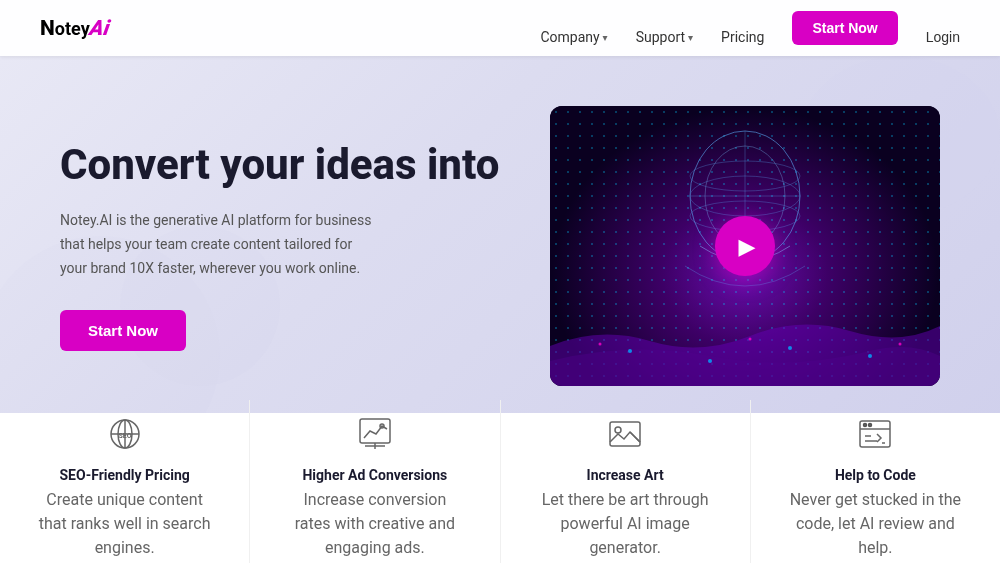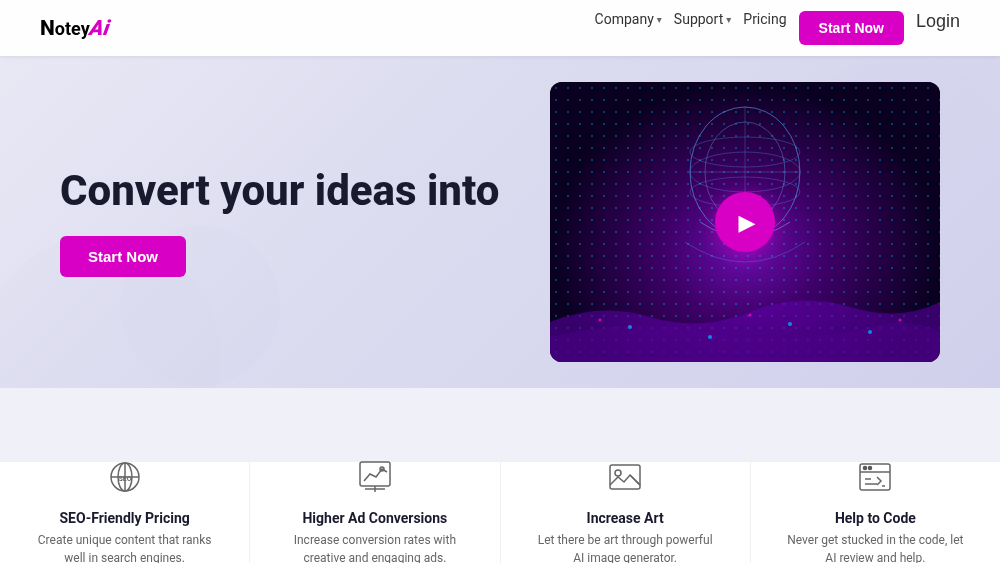--- a/index.html
+++ b/index.html
@@ -5,34 +5,34 @@
     * { margin: 0; padding: 0; box-sizing: border-box; }
     body { font-family: -apple-system, BlinkMacSystemFont, 'Segoe UI', Roboto, sans-serif; width: 1000px; height: 563px; overflow: hidden; background: #f0f0f8; }
 
     
     nav {
       position: absolute; top: 0; left: 0; right: 0;
       height: 56px; background: rgba(255,255,255,0.92);
       display: flex; align-items: center; padding: 0 40px;
       z-index: 10; box-shadow: 0 1px 4px rgba(0,0,0,0.08);
     }
-    .nav-links { display: flex; align-items: flex-start; gap: 12px; }
+    .nav-links { display: flex; align-items: flex-end; gap: 28px; }
     .nav-link { font-size: 14px; color: #333; cursor: pointer; display: flex; align-items: center; gap: 3px; text-decoration: none; }
     .chevron { font-size: 10px; color: #666; }
     .nav-btn-start {
       background: #d800c4; color: #fff; border: none;
       padding: 9px 20px; border-radius: 6px; font-size: 14px;
       font-weight: 600; cursor: pointer;
     }
-    .nav-btn-login { font-size: 18px; color: #333; cursor: pointer; background: none; border: none; }
+    .nav-btn-login { font-size: 14px; color: #333; cursor: pointer; background: none; border: none; }
 
     
     .hero {
       position: absolute; top: 56px; left: 0; right: 0;
-      height: 332px;
+      height: 380px;
       background: linear-gradient(135deg, #e8e8f5 0%, #dcdcf0 40%, #d0d0ec 100%);
       display: flex; align-items: center; padding: 0 60px;
       overflow: hidden;
     }
     .hero-bg-shapes {
       position: absolute; top: 0; left: 0; right: 0; bottom: 0;
       opacity: 0.15; pointer-events: none;
     }
     .hero-left { flex: 1; z-index: 2; padding-right: 40px; }
     .hero-title { font-size: 42px; font-weight: 800; color: #1a1a2e; line-height: 1.15; margin-bottom: 20px; }
@@ -63,35 +63,35 @@
       background: #d800c4;
       display: flex; align-items: center; justify-content: center;
       cursor: pointer; z-index: 5;
       box-shadow: 0 4px 20px rgba(216, 0, 196, 0.5);
     }
     .play-icon { color: #fff; font-size: 22px; margin-left: 4px; }
 
     
     .features {
       position: absolute; bottom: 0; left: 0; right: 0;
-      height: 101px; background: #fff;
+      height: 150px; background: #fff;
       display: flex; align-items: center; justify-content: center;
       gap: 0;
     }
     .feature-item {
       flex: 1; display: flex; flex-direction: column;
       align-items: center; justify-content: center;
       padding: 16px 20px; text-align: center;
       border-right: 1px solid #f0f0f0;
     }
     .feature-item:last-child { border-right: none; }
     .feature-icon { font-size: 28px; color: #555; margin-bottom: 8px; }
     .feature-icon svg { width: 36px; height: 36px; stroke: #555; fill: none; stroke-width: 1.5; }
     .feature-title { font-size: 14px; font-weight: 700; color: #1a1a2e; margin-bottom: 5px; }
-    .feature-desc { font-size: 12px; color: #666; line-height: 1.5; max-width: 180px; }
+    .feature-desc { font-size: 16px; color: #666; line-height: 1.5; max-width: 180px; }
 
     
     .logo-n { font-weight: 800; font-size: 21px; }
     .logo-otey { font-weight: 700; font-size: 18px; }
     .logo-slash { color: #d800c4; font-size: 21px; font-style: italic; font-weight: 900; transform: skewX(-10deg); display: inline-block; }
   </style>
 </head>
 <body>
 
 <nav>
@@ -122,20 +122,21 @@
   <svg class="hero-bg-shapes" viewBox="0 0 1000 380" preserveAspectRatio="xMidYMid slice">
     <circle cx="100" cy="300" r="120" fill="#c0c0e0" opacity="0.4"></circle>
     <circle cx="200" cy="250" r="80" fill="#b0b0d8" opacity="0.3"></circle>
     <ellipse cx="900" cy="80" rx="100" ry="80" fill="#c8c8e8" opacity="0.3"></ellipse>
   </svg>
 
   <div class="hero-left">
     <h1 class="hero-title">
       <span>Convert your ideas into</span><br>
     </h1>
+    <p class="hero-desc">Notey.AI is the generative AI platform for business that helps your team create content tailored for your brand 10X faster, wherever you work online.</p>
     <button class="hero-btn">Start Now</button>
   </div>
 
   <div class="hero-right">
     <div class="hero-video">
       <div class="video-gradient"></div>
       <div class="video-dots"></div>
 
       <svg style="position:absolute;top:10px;left:50%;transform:translateX(-50%);width:200px;height:200px;opacity:0.7" viewBox="0 0 200 200">
         <defs>

